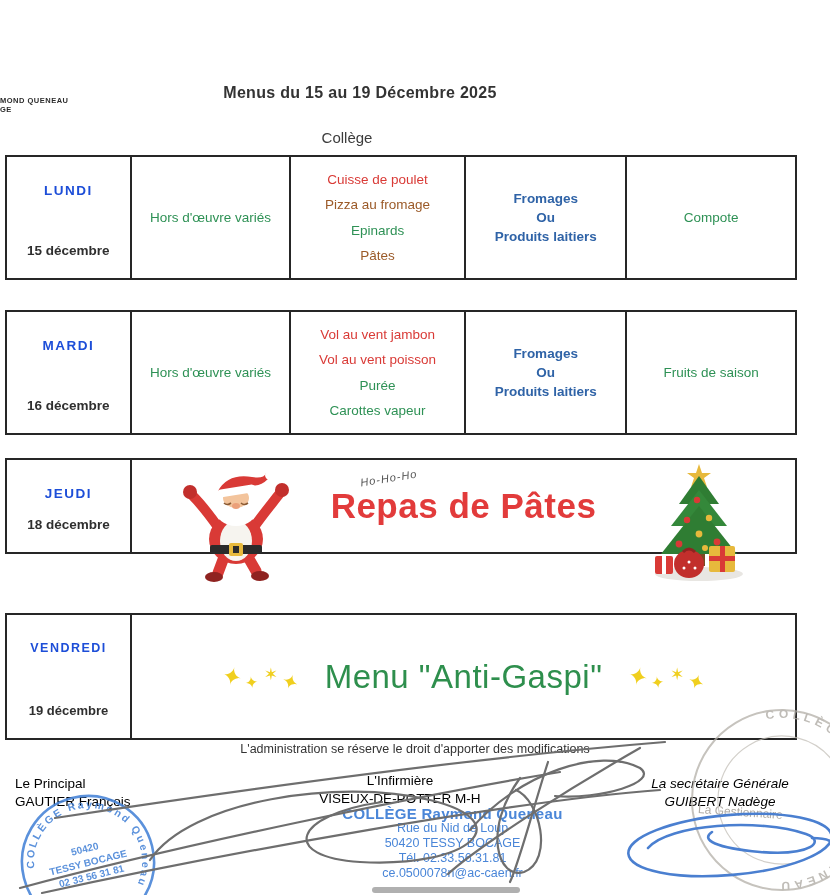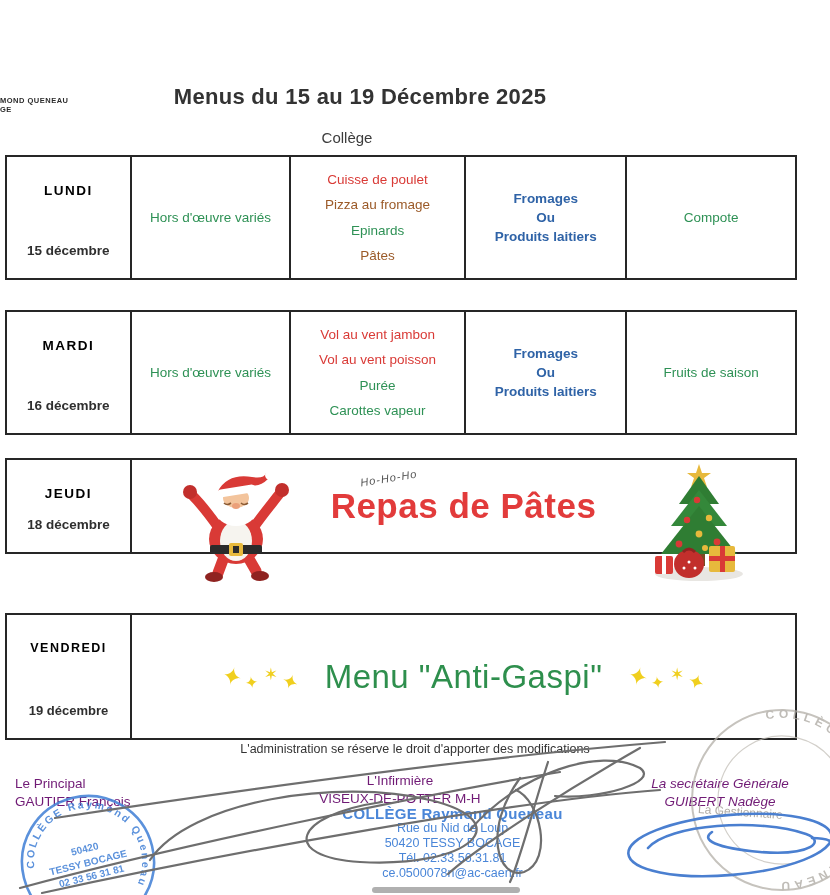--- a/index.html
+++ b/index.html
@@ -7,32 +7,32 @@
   .page {
     position:relative; width:830px; height:895px; overflow:hidden;
     background:#fff; font-family:"Liberation Sans", sans-serif; color:var(--dark);
   }
   
   .logo-frag { position:absolute; left:0; top:96; }
   .logo-frag div { font-size:7.5px; font-weight:bold; letter-spacing:.5px; color:#2b2b2b; line-height:9px; }
   .logo-frag { top:96px; }
 
   .title { position:absolute; top:84px; left:0; width:720px; text-align:center;
-    font-size:22px; font-weight:bold; color:#333; letter-spacing:.3px; }
+    font-size:16px; font-weight:bold; color:#333; letter-spacing:.3px; }
   .subtitle { position:absolute; top:129px; left:0; width:694px; text-align:center;
     font-size:15px; color:#3c3c3c; }
 
   
   .mrow { position:absolute; left:5px; width:792px; display:flex;
     border:2.5px solid #262626; background:#fff; }
   .cell { border-right:2px solid #262626; display:flex; flex-direction:column;
     align-items:center; justify-content:center; text-align:center; }
   .cell:last-child { border-right:none; }
   .day-cell { width:125px; justify-content:space-between; padding:26px 4px 20px 4px; }
-  .day-name { font-size:13.5px; font-weight:bold; color:#000000; letter-spacing:1.5px;text-align:right; }
+  .day-name { font-size:13.5px; font-weight:bold; color:#1d4ed8; letter-spacing:1.5px;text-align:right; }
   .day-date { font-size:13.5px; font-weight:bold; color:#2f2f2f; }
   .starter-cell { width:160px; }
   .main-cell { width:175px; justify-content:space-around; padding:10px 2px; }
   .dairy-cell { width:162px; line-height:19px; }
   .dessert-cell { width:168px; }
   .menu-item { font-size:13.5px; font-weight:normal; }
   .t-red { color:var(--red); }
   .t-green { color:var(--green); }
   .t-brown { color:var(--brown); }
   .dairy-cell div { font-size:13.5px; font-weight:bold; color:var(--blue); }
@@ -50,21 +50,21 @@
   .sparkles span { line-height:1; }
   .sp1 { font-size:24px; transform:rotate(14deg); }
   .sp2 { font-size:16px; transform:translateY(6px) rotate(-8deg); margin-left:3px; }
   .sp3 { font-size:17px; transform:translateY(-2px); margin-left:5px; }
   .sp4 { font-size:20px; transform:translateY(5px) rotate(20deg); margin-left:4px; }
 
   .disclaimer { position:absolute; top:742px; left:0; width:830px; text-align:center;
     font-size:12.5px; color:#333; }
 
   
-  .sig { position:absolute; font-size:13.5px; color:#701a75; line-height:18px; }
+  .sig { position:absolute; font-size:13.5px; color:#000000; line-height:18px; }
   .sig-principal { left:15px; top:775px; text-align:left; }
   .sig-nurse { left:300px; top:772px; width:200px; text-align:center; }
   .sig-secretary { left:620px; top:775px; width:200px; text-align:center;font-style:italic; }
 
   .addr { position:absolute; top:806px; left:330px; width:245px; text-align:center;
     color:var(--stamp-blue); line-height:15px; }
   .addr .addr-name { font-size:15px; font-weight:bold; letter-spacing:.3px; }
   .addr div { font-size:12.5px; }
 
   .overlay { position:absolute; left:0; top:0; width:830px; height:895px; pointer-events:none; }

